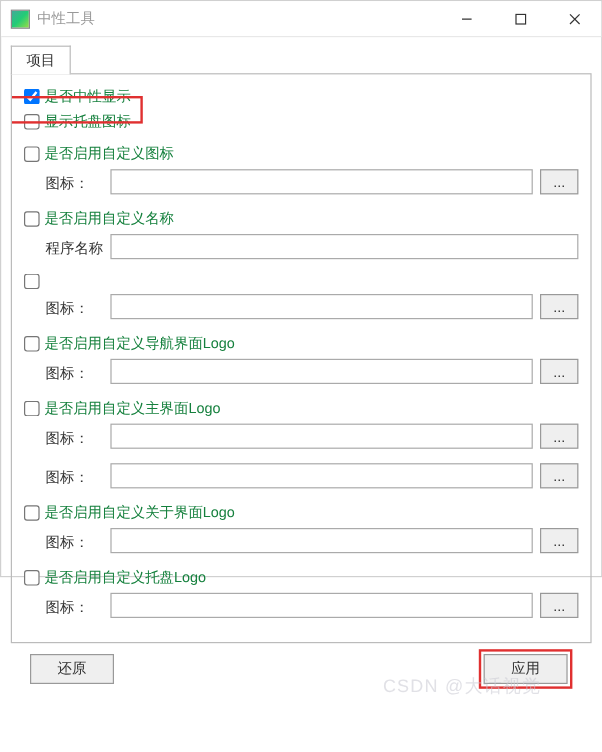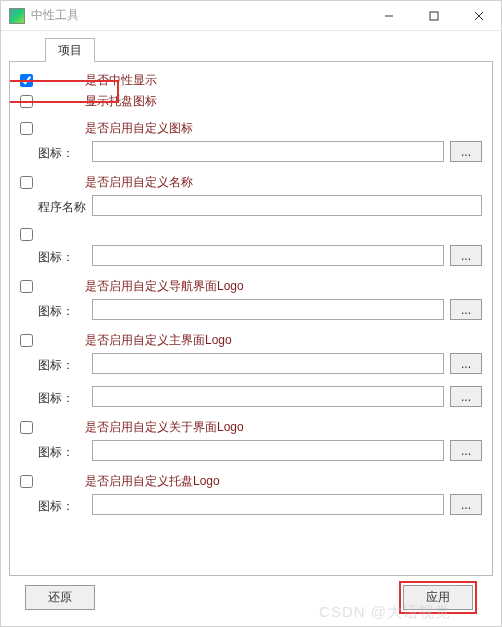--- a/index.html
+++ b/index.html
@@ -5,35 +5,35 @@
 * { box-sizing: border-box; margin: 0; padding: 0; }
 body {
   font-family: "Microsoft YaHei", "SimSun", Arial, sans-serif;
   font-size: 12px;
   background: #fff;
   width: 502px;
   height: 627px;
   overflow: hidden;
   position: relative;
 }
-.window { width: 502px; height: 627px; border: 1px solid #d0d0d0; background: #fff; display: flex; flex-direction: column; }
+.window { width: 502px; height: 481px; border: 1px solid #d0d0d0; background: #fff; display: flex; flex-direction: column; }
 .titlebar { height: 30px; background: #fff; display: flex; align-items: center; border-bottom: 1px solid #e8e8e8; }
 .titlebar .icon { width: 16px; height: 16px; margin-left: 8px; background: linear-gradient(135deg,#4a9 0%,#2c7 50%,#9d4 100%); border:1px solid #888; }
 .titlebar .title { margin-left: 6px; color: #999; font-size: 12px; }
 .titlebar .controls { margin-left: auto; display: flex; }
 .titlebar .ctrl { width: 45px; height: 29px; display: flex; align-items: center; justify-content: center; color: #555; font-size: 13px; cursor: pointer; }
 .titlebar .ctrl svg { stroke: #333; stroke-width: 1; fill: none; }
 .client { flex: 1; padding: 6px 8px 8px 8px; display: flex; flex-direction: column; position: relative; }
 .tabs { display: flex; position: relative; z-index: 2; }
-.tab { border: 1px solid #bbb; border-bottom: none; padding: 3px 12px 3px 12px; background: #fff; font-size: 12px; color: #333; position: relative; top:1px;margin-left:36px; }
+.tab { border: 1px solid #bbb; border-bottom: none; padding: 3px 12px 3px 12px; background: #fff; font-size: 12px; color: #333; position: relative; top:1px; }
 .tab.active { background: #fff; }
 .tabpanel { border: 1px solid #bbb; flex: 1; padding: 8px 10px 10px 10px; overflow: hidden; position: relative; }
 .row-check { display: flex; align-items: center; margin: 2px 0 4px 0; }
 .row-check input[type=checkbox] { width: 13px; height: 13px; margin-right: 4px; }
-.row-check label { color: #7f1d1d; font-size: 12px; margin-left: 48px; }
+.row-check label { color: #15803d; font-size: 12px; }
 .highlight-box { position: absolute; border: 2px solid #e03030; pointer-events: none; }
 .field-row { display: flex; align-items: flex-end; margin: 2px 0 6px 18px; }
 .field-label { color: #333; font-size: 12px; margin-right: 4px; min-width: 50px; }
 .field-input { flex: 1; height: 21px; border: 1px solid #aaa; background: #fff; padding: 0 4px; font-size: 12px; }
 .browse-btn { width: 32px; height: 21px; margin-left: 6px; border: 1px solid #999; background: #efefef; font-size: 12px; color: #333; cursor: pointer; display: flex; align-items: center; justify-content: center; }
 .section-spacer { height: 4px; }
 .bottom-bar { height: 42px; display: flex; align-items: center; padding: 0 16px; justify-content: flex-end; }
 .btn { padding: 3px 22px; border: 1px solid #999; background: #efefef; font-size: 12px; color: #333; cursor: pointer; font-family: inherit; }
 .btn-right-wrap { margin-left: auto; position: relative; border: 2px solid #e03030; padding: 2px; }
 .watermark { position: absolute; right: 50px; bottom: 4px; color: rgba(200,200,210,0.55); font-size: 15px; letter-spacing: 1px; pointer-events: none; }

